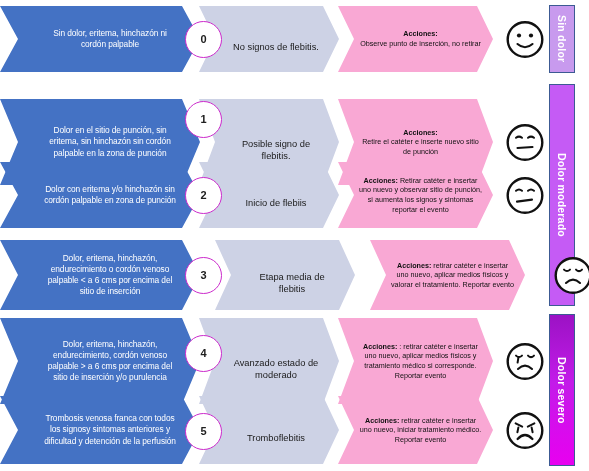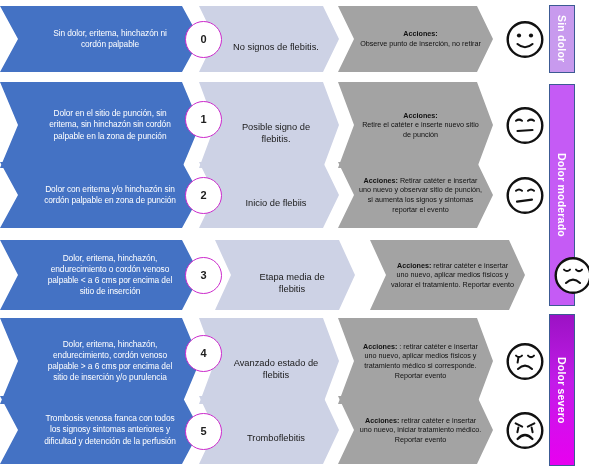--- a/index.html
+++ b/index.html
@@ -88,21 +88,21 @@
     line-height: 12px;
     color: #1a1a1a;
     text-align: center;
   }
 
   .actions-chevron {
     position: relative;
     width: 155px;
     flex: 0 0 155px;
     margin-left: -1px;
-    background: #a3a3a3;
+    background: #f9a8d4;
     -webkit-clip-path: polygon(0 0, 139px 0, 155px 50%, 139px 100%, 0 100%, 16px 50%);
     clip-path: polygon(0 0, 139px 0, 155px 50%, 139px 100%, 0 100%, 16px 50%);
     display: flex;
     align-items: center;
     justify-content: center;
     padding: 2px 10px 2px 20px;
   }
   .actions-text {
     font-size: 7.2px;
     line-height: 9.6px;
@@ -178,21 +178,21 @@
           <circle cx="22" cy="22.5" r="17.3" stroke="#111" stroke-width="2.4" fill="#fff"></circle>
           <circle cx="16" cy="18.5" r="2.1" fill="#111"></circle>
           <circle cx="28" cy="18.5" r="2.1" fill="#111"></circle>
           <path d="M14.5 27 Q22 33.5 29.5 27" stroke="#111" fill="none" stroke-linecap="round" stroke-linejoin="round" stroke-width="2.1"></path>
         </svg>
       </div>
     </div>
     <div class="grade-circle" style="left: 185px; top: 20.5px;">
       <span class="grade-number">0</span>
     </div>
-    <div class="scale-row" style="top: 82px; height: 86px;">
+    <div class="scale-row" style="top: 99px; height: 86px;">
       <div class="criteria-chevron">
         <div class="criteria-text">Dolor en el sitio de punción, sin eritema, sin hinchazón sin cordón palpable en la zona de punción</div>
       </div>
       <div class="stage-chevron">
         <div class="stage-text">Posible signo de flebitis.</div>
       </div>
       <div class="actions-chevron">
         <div class="actions-text actions-block"><span class="lbl">Acciones:</span><span>Retire el catéter e inserte nuevo sitio de punción</span></div>
       </div>
       <div class="face-cell">
@@ -249,21 +249,21 @@
       </div>
     </div>
     <div class="grade-circle" style="left: 185px; top: 256.5px;">
       <span class="grade-number">3</span>
     </div>
     <div class="scale-row" style="top: 318px; height: 86px;">
       <div class="criteria-chevron">
         <div class="criteria-text">Dolor, eritema, hinchazón, endurecimiento, cordón venoso palpable &gt; a 6 cms por encima del sitio de inserción y/o purulencia</div>
       </div>
       <div class="stage-chevron">
-        <div class="stage-text">Avanzado estado de flebitis</div>
+        <div class="stage-text">Avanzado estado de moderado</div>
       </div>
       <div class="actions-chevron">
         <div class="actions-text"><span class="lbl">Acciones:</span><span> : retirar catéter e insertar uno nuevo, aplicar medios físicos y  tratamiento médico si corresponde. </span><span class="ul">Reportar evento</span></div>
       </div>
       <div class="face-cell">
         <svg class="face-icon" width="44" height="44" viewBox="0 0 44 44">
           <circle cx="22" cy="22.5" r="17.3" stroke="#111" stroke-width="2.4" fill="#fff"></circle>
           <path d="M13 16.6 Q16 19.6 19 16.6" stroke="#111" fill="none" stroke-linecap="round" stroke-linejoin="round" stroke-width="2"></path>
           <path d="M25 16.6 Q28 19.6 31 16.6" stroke="#111" fill="none" stroke-linecap="round" stroke-linejoin="round" stroke-width="2"></path>
           <path d="M15.4 18.6 L14.6 23.6" stroke="#111" fill="none" stroke-linecap="round" stroke-linejoin="round" stroke-width="2"></path>

